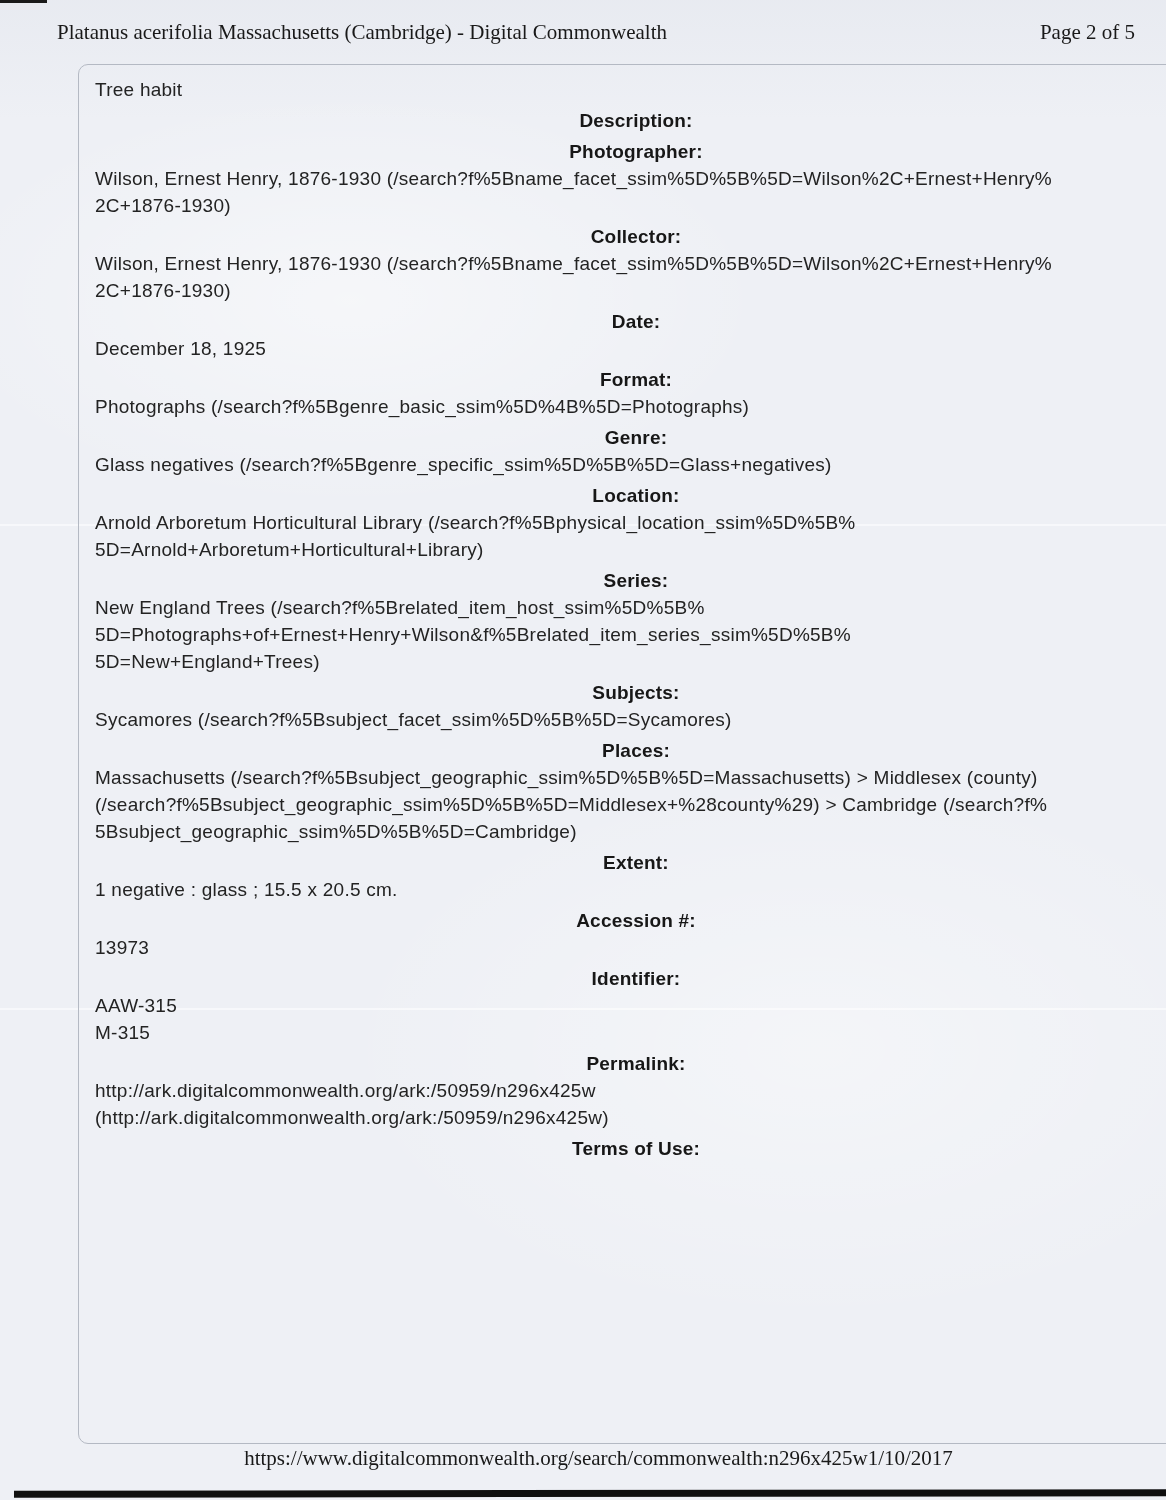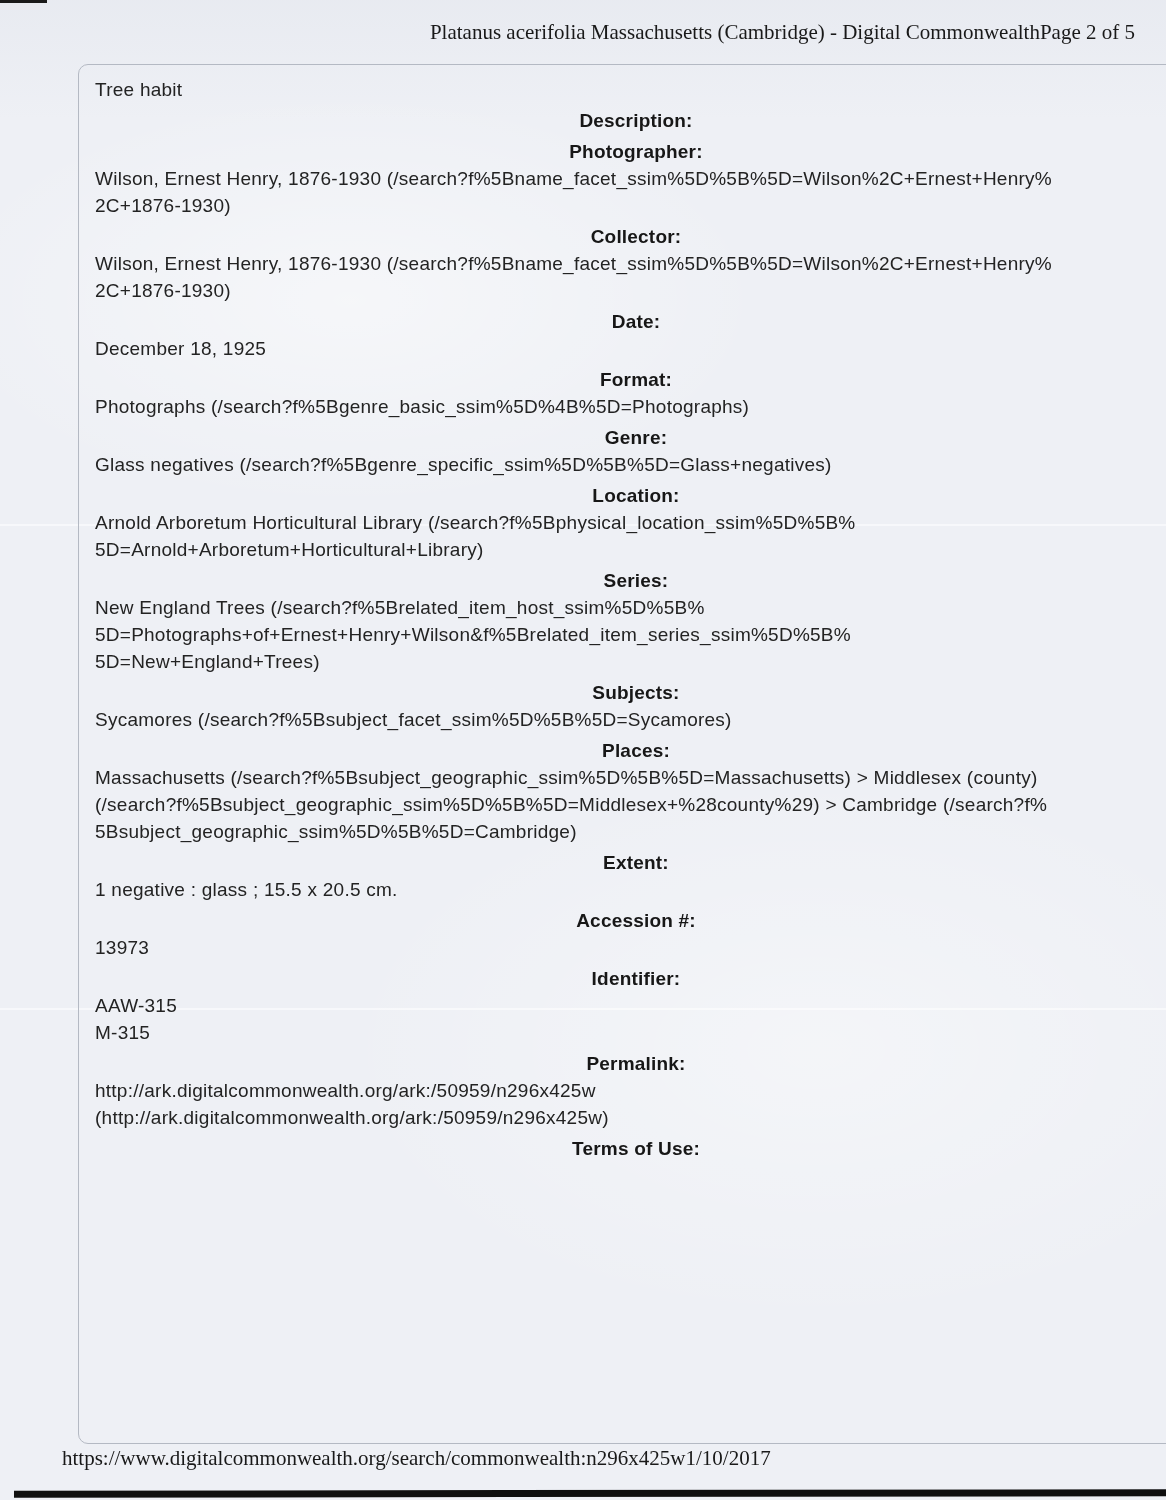--- a/index.html
+++ b/index.html
@@ -15,21 +15,21 @@
     content: "";
     position: absolute; inset: 0;
     background:
       radial-gradient(ellipse 600px 300px at 30% 20%, rgba(255,255,255,0.45), rgba(255,255,255,0) 70%),
       radial-gradient(ellipse 700px 400px at 70% 70%, rgba(255,255,255,0.35), rgba(255,255,255,0) 70%),
       linear-gradient(180deg, rgba(205,210,222,0.18) 0%, rgba(255,255,255,0) 8%);
     pointer-events: none;
   }
   .scan-header {
     position: absolute; left: 57px; right: 31px; top: 20px;
-    display: flex; justify-content: flex-end; align-items: baseline;
+    display: flex; justify-content: space-between; align-items: baseline;
     font-family: "Liberation Serif", serif;
     font-size: 21px; color: #191919;
   }
   .panel {
     position: absolute; left: 78px; top: 64px;
     width: 1116px; height: 1380px;
     box-sizing: border-box;
     border: 1px solid #b4b9c3;
     border-radius: 10px;
     padding: 6px 16px 0 16px;
@@ -41,21 +41,21 @@
   .label {
     font-weight: bold; font-size: 19px; line-height: 27px;
     letter-spacing: 0.2px; margin-top: 4px; color: #171717; white-space: pre; text-align: center;
   }
   .line {
     font-size: 19px; line-height: 27px; letter-spacing: 0.25px;
     color: #232323; white-space: pre; overflow: hidden;
   }
   .scan-footer {
     position: absolute; left: 62px; right: 31px; top: 1446px;
-    display: flex; justify-content: flex-start; align-items: baseline;
+    display: flex; justify-content: center; align-items: baseline;
     font-family: "Liberation Serif", serif;
     font-size: 21px; color: #191919;
   }
   .bottom-bar {
     position: absolute; left: 14px; right: 0; bottom: 3px; height: 7px;
     background: #0f0f0f;
     transform: rotate(-0.08deg);
   }
   .topleft-mark {
     position: absolute; left: 0; top: 0; width: 47px; height: 3px;

